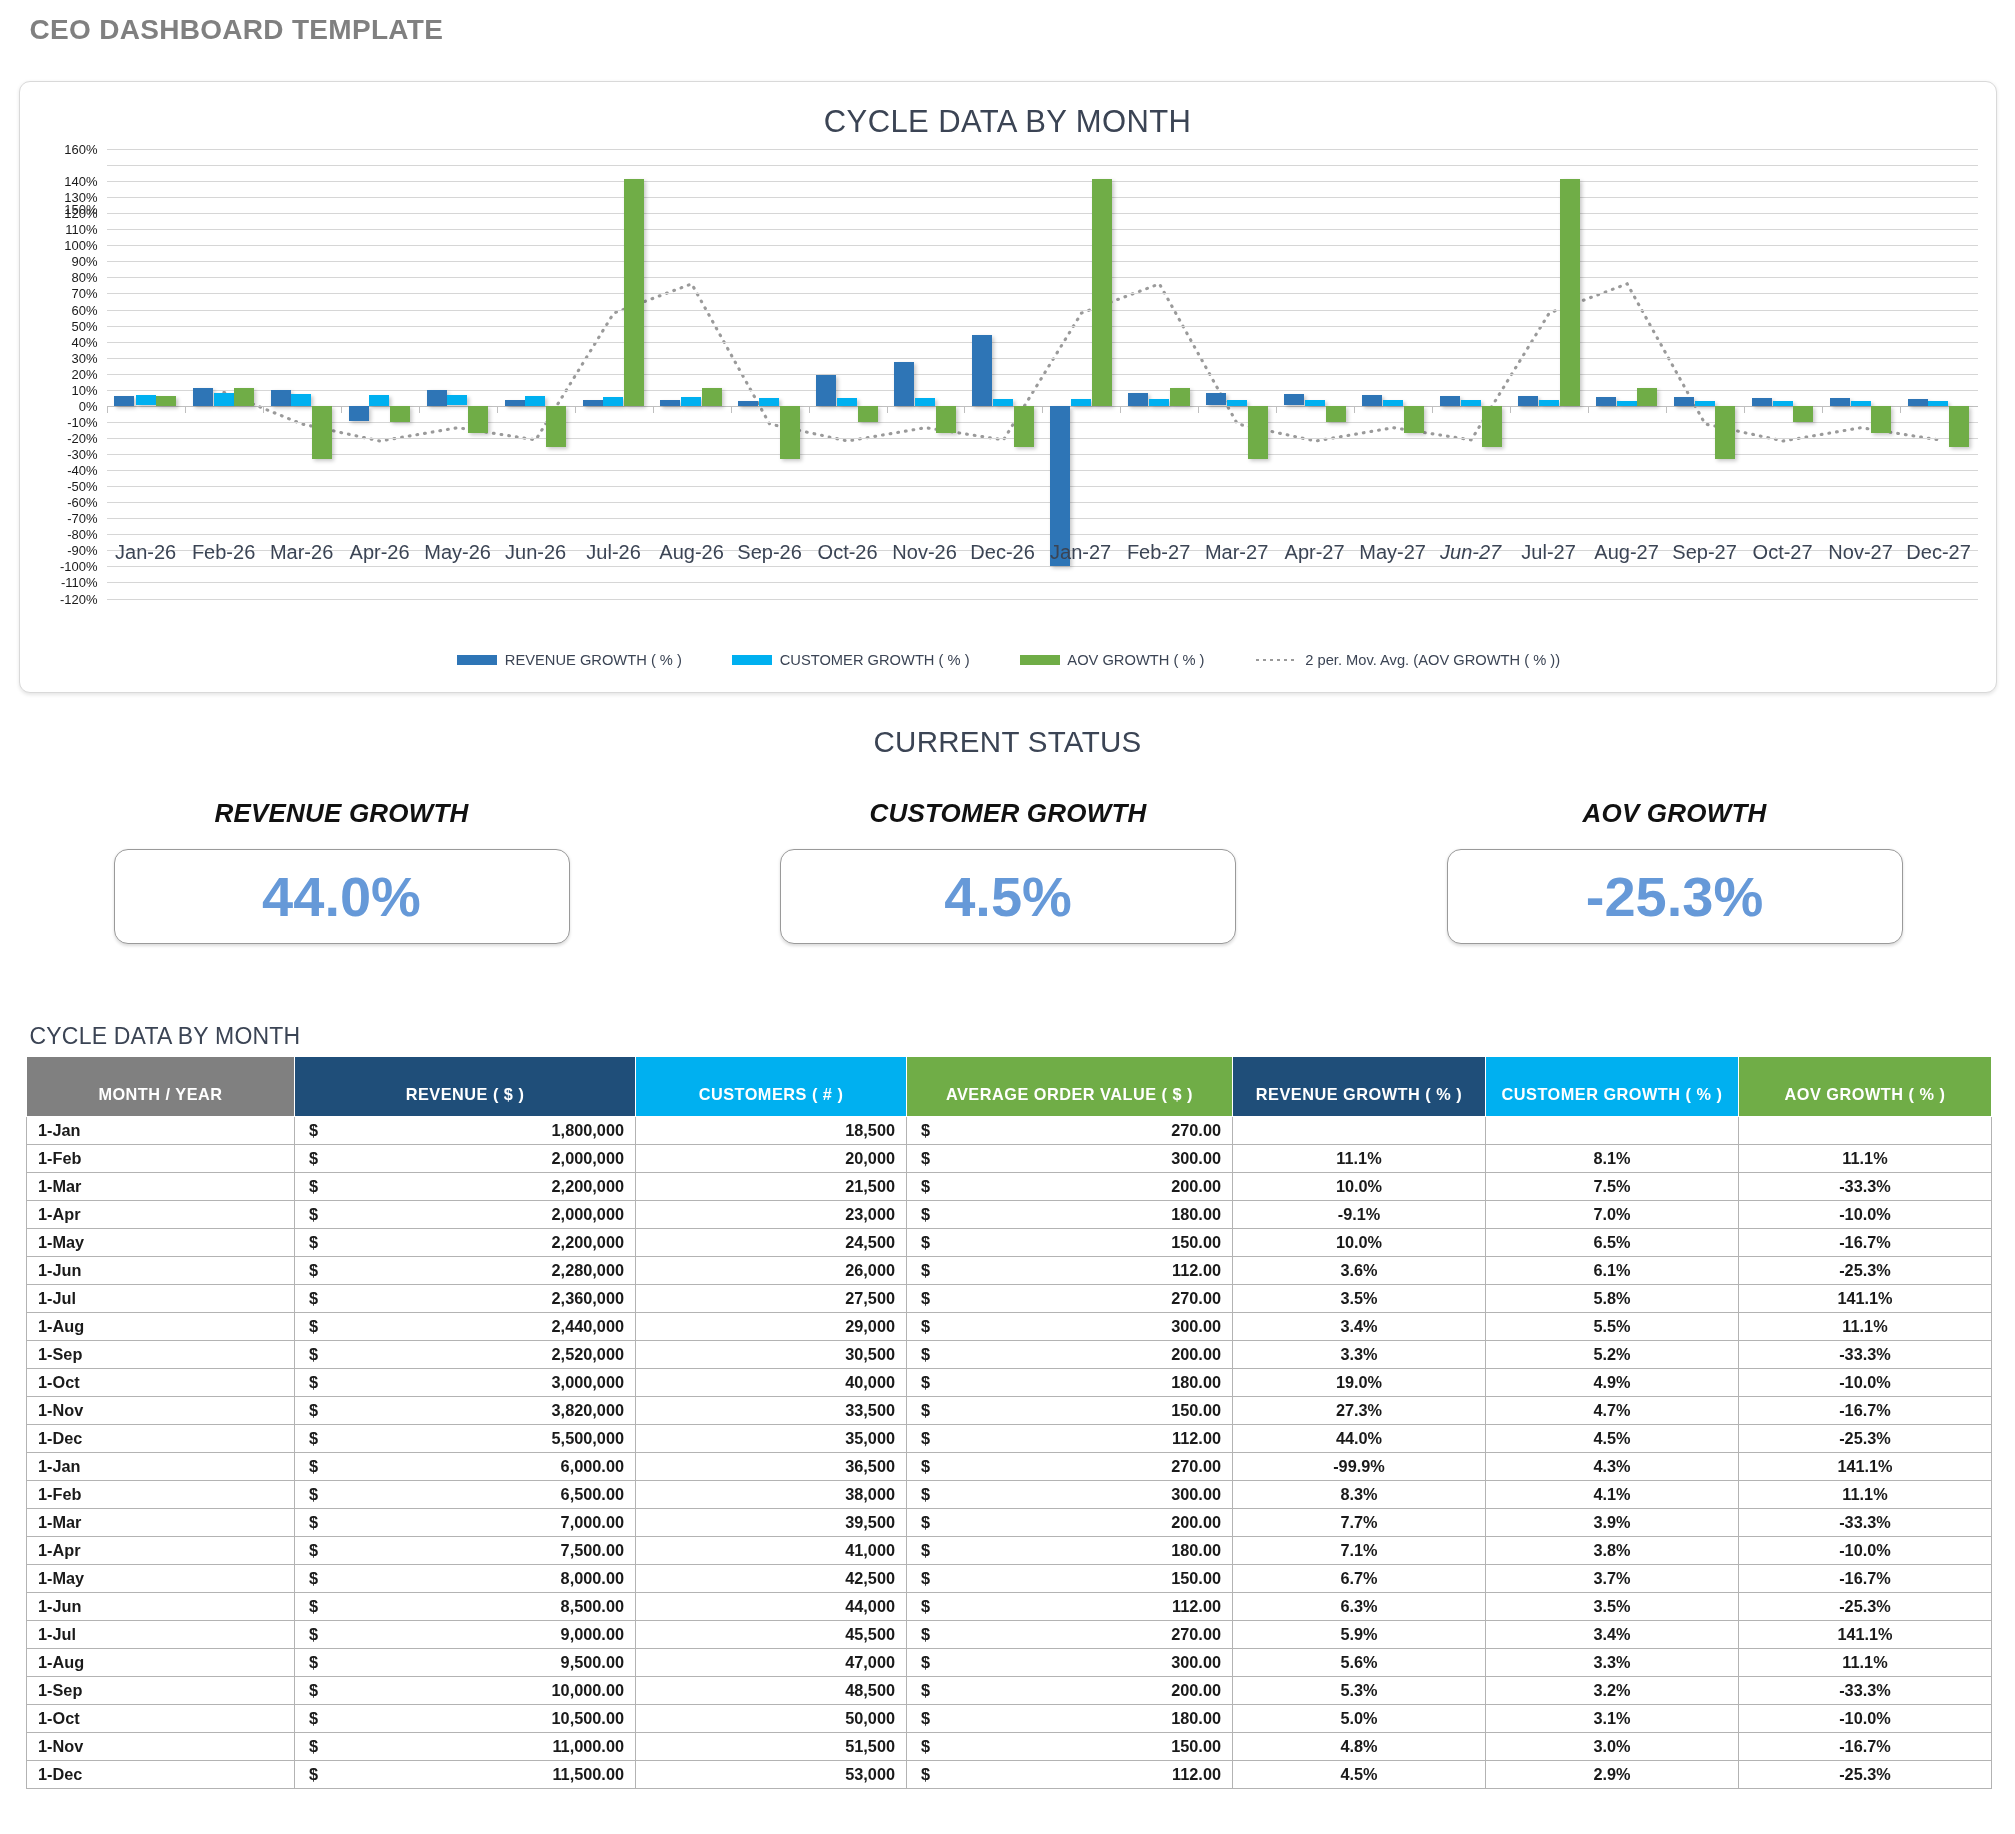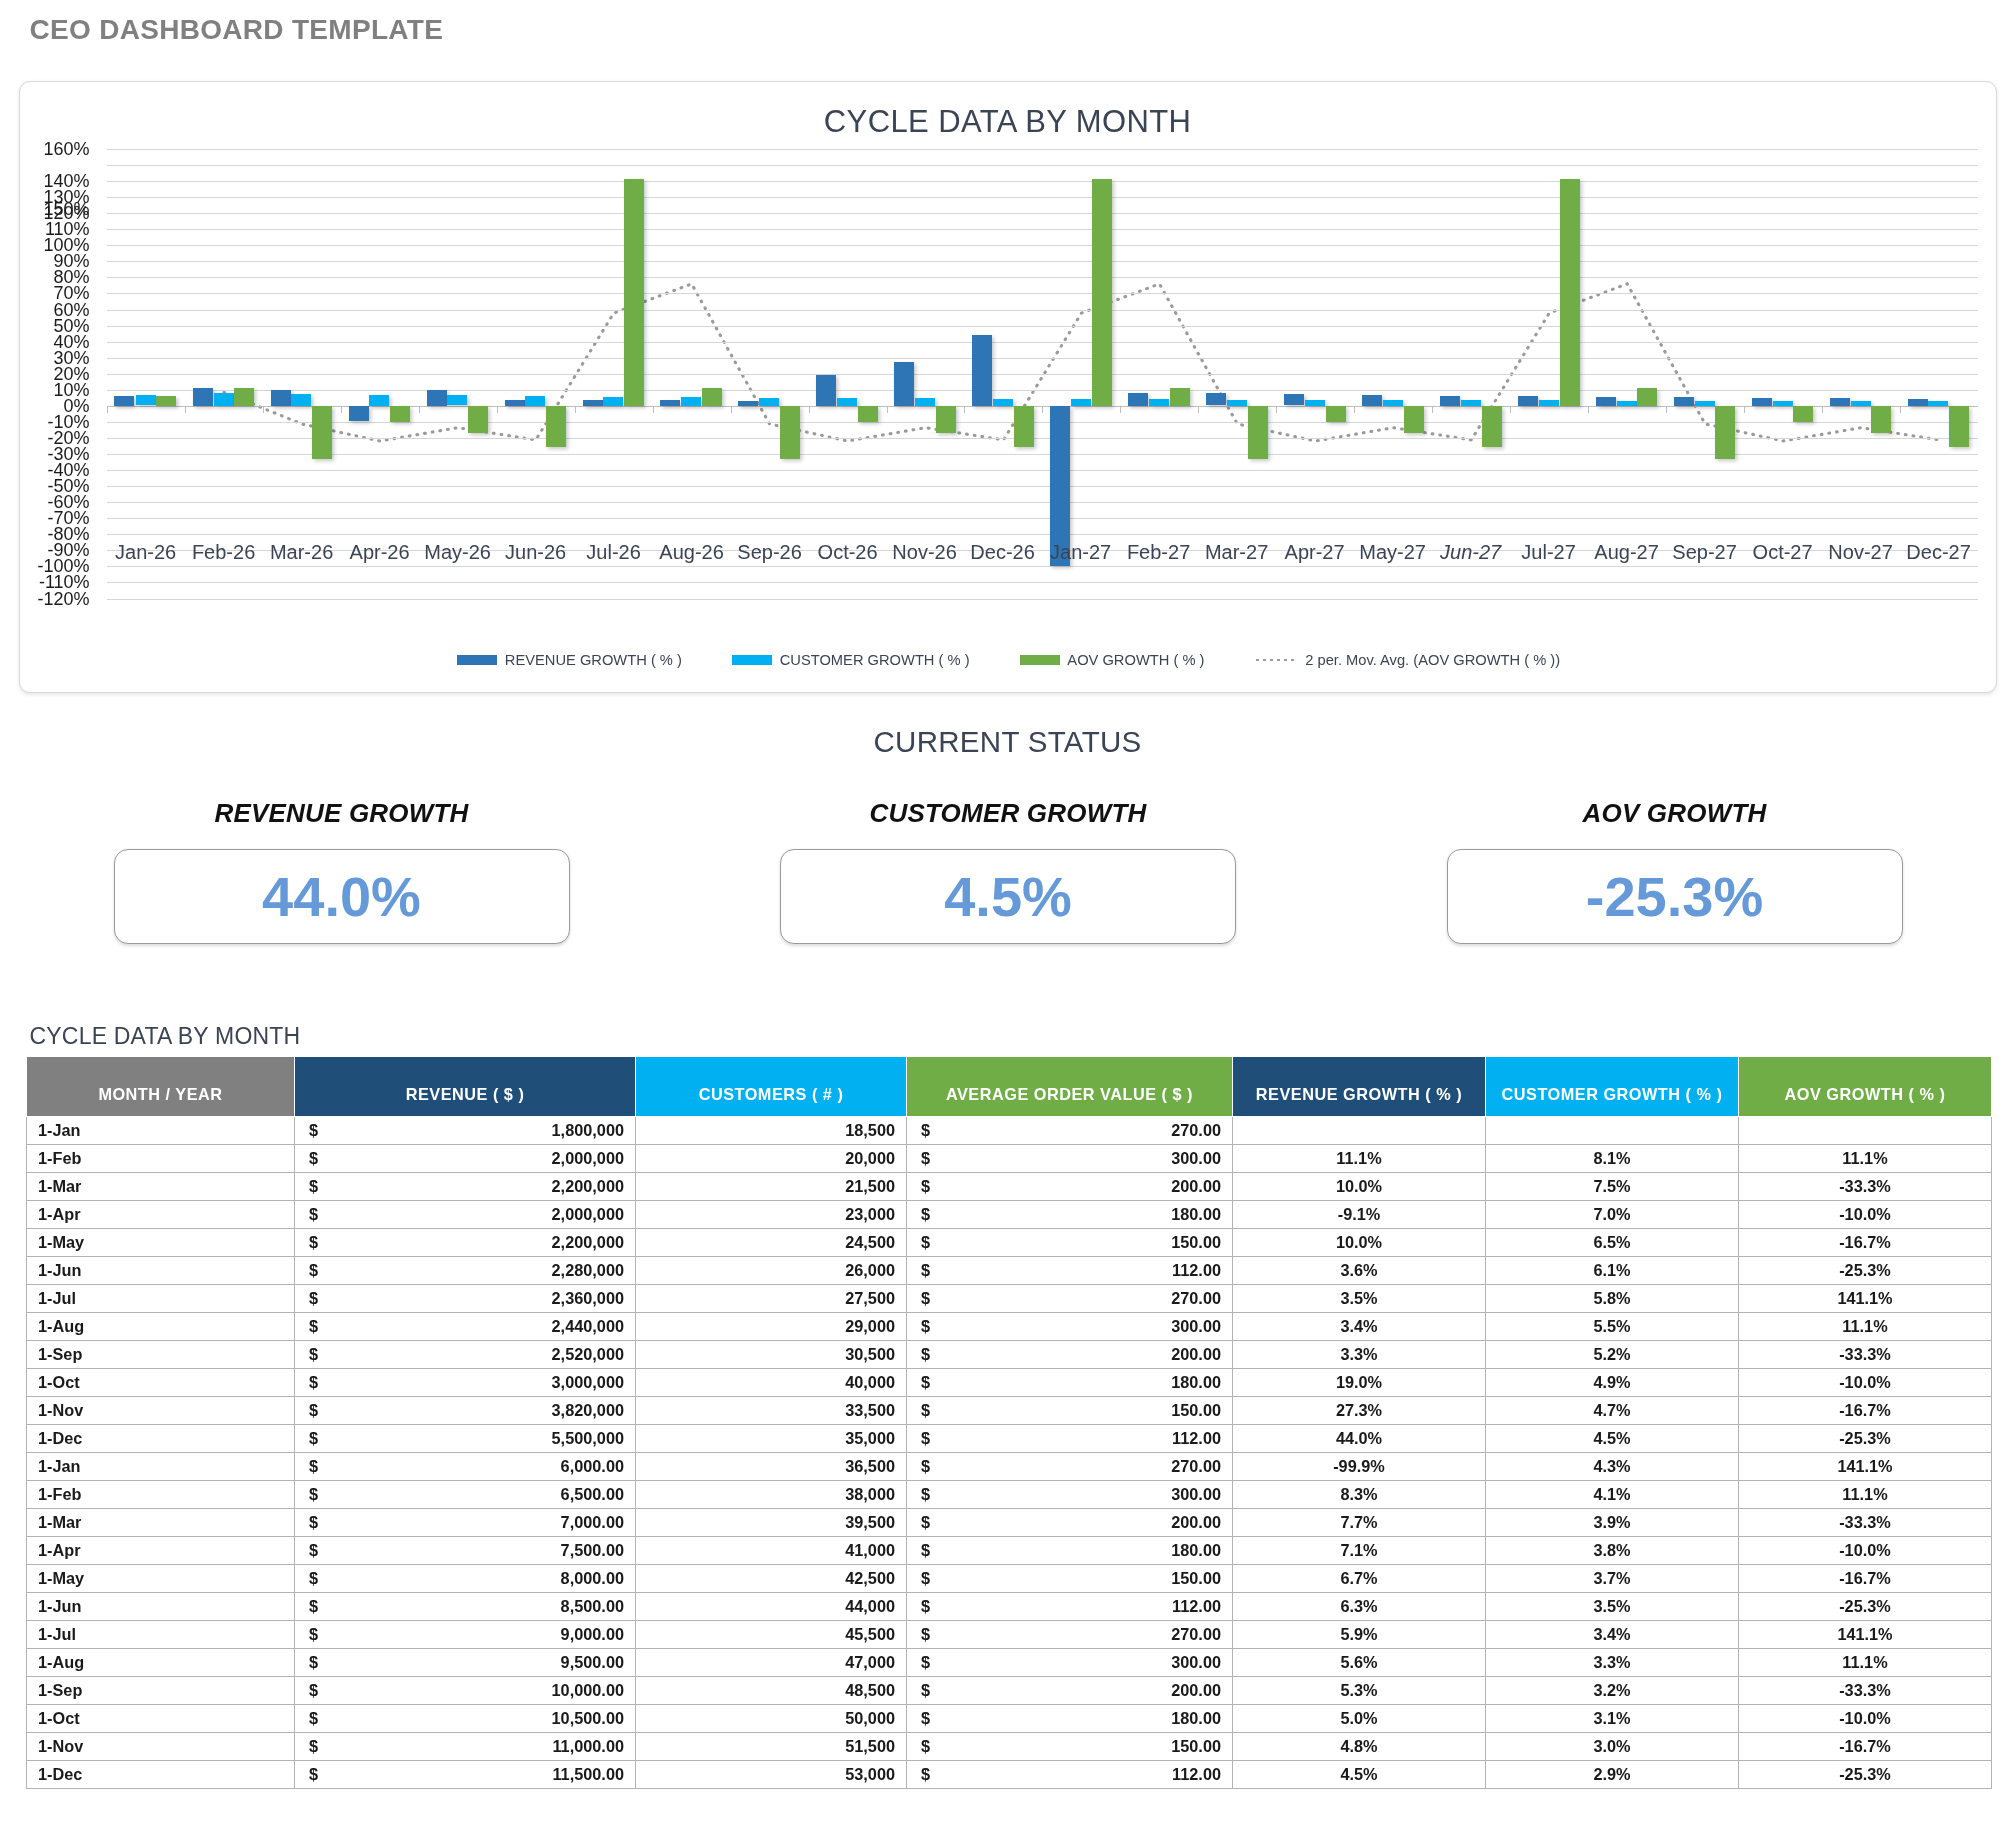--- a/index.html
+++ b/index.html
@@ -38,22 +38,22 @@
   
   #plot-wrap {
     position: absolute; left: 0; top: 67px;
     width: 1978px; height: 481px;
   }
   #ylabels {
     position: absolute; left: 17px; top: 0;
     width: 65px; height: 450px;
   }
   .ytick {
-    position: absolute; right: 12px;
-    font-size: 18px; color: #1a1a1a;
+    position: absolute; right: 4px;
+    font-size: 13px; color: #1a1a1a;
     line-height: 1; transform: translateY(-50%);
     white-space: nowrap;
   }
   #plot {
     position: absolute; left: 87px; top: 0;
     width: 1871px; height: 450px;
   }
   .gridline {
     position: absolute; left: 0; width: 100%;
     height: 0.8px; background: #d6d6d6;

